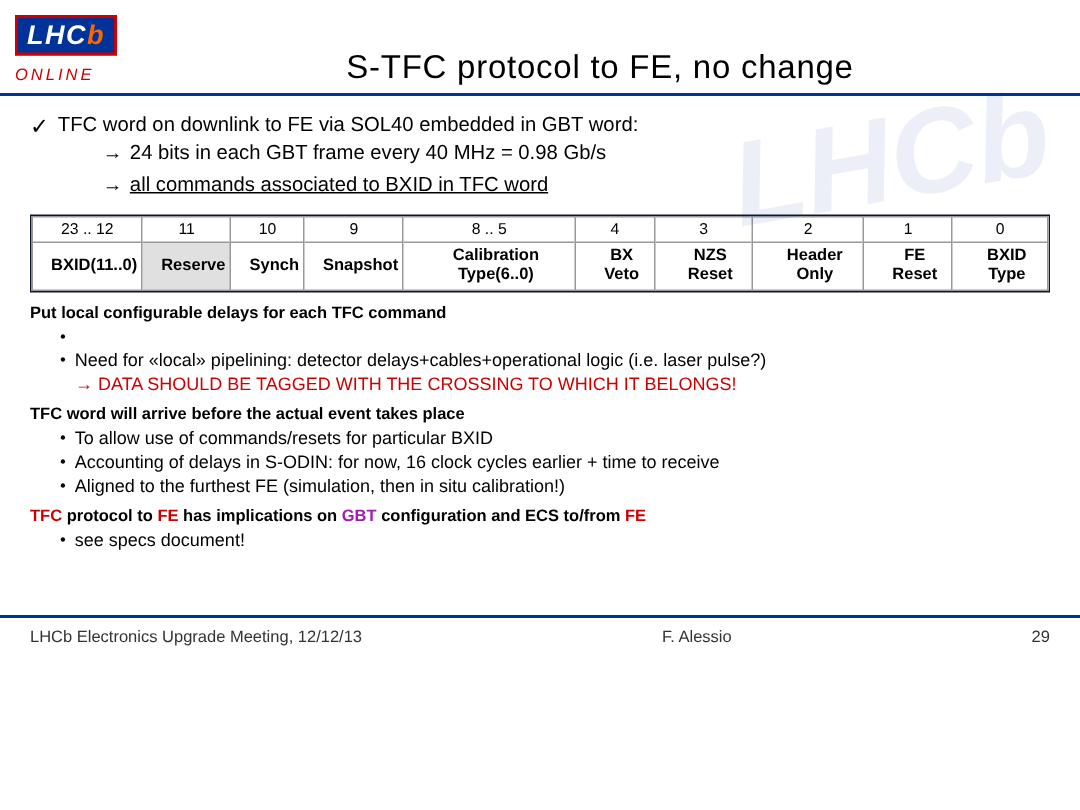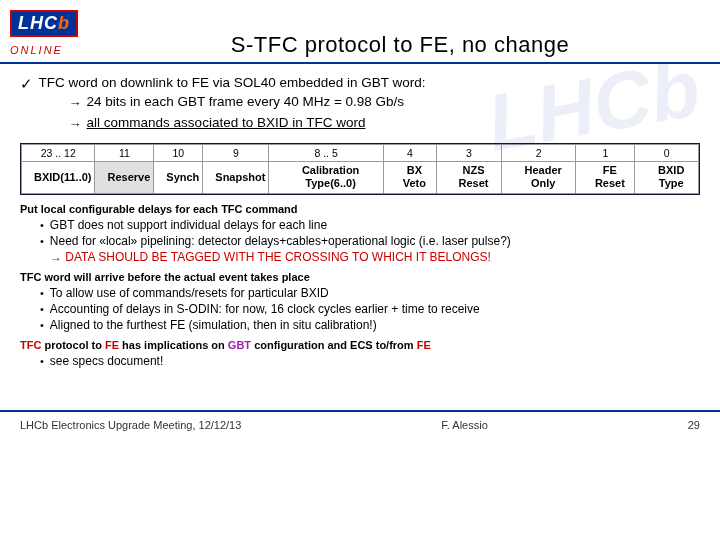--- a/index.html
+++ b/index.html
@@ -283,21 +283,20 @@
       </tbody>
         </table>
     </div>
 
     <div class="section">
       <div class="section-title">
         Put local configurable delays for each <span class="bold-text">TFC</span> command
       </div>
       <div class="sub-bullet">
         <span class="dot">•</span>
-        <span>GBT does not support individual delays for each line</span>
       </div>
       <div class="sub-bullet">
         <span class="dot">•</span>
         <span>Need for «local» pipelining: detector delays+cables+operational logic (i.e. laser pulse?)</span>
       </div>
       <div class="data-line">→ DATA SHOULD BE TAGGED WITH THE CROSSING TO WHICH IT BELONGS!</div>
     </div>
 
     <div class="section">
       <div class="section-title">

